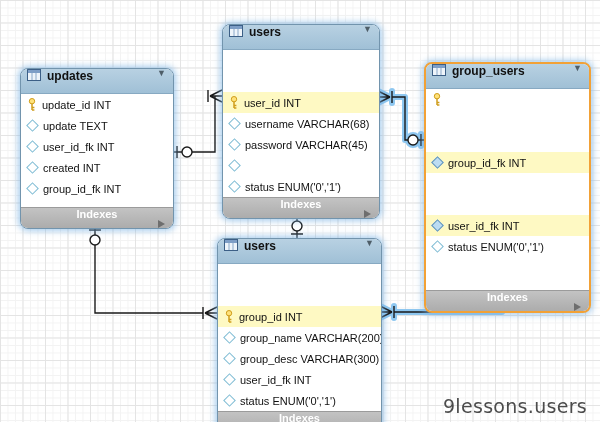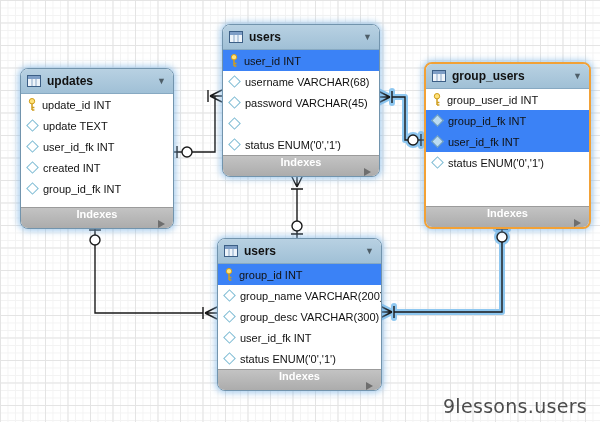--- a/index.html
+++ b/index.html
@@ -14,27 +14,27 @@
       linear-gradient(to bottom,#f3f3f3 1px,transparent 1px);
     background-size:22.5px 22.5px,22.5px 22.5px,7.5px 7.5px,7.5px 7.5px;
   }
   #rel-layer{position:absolute;left:0;top:0;z-index:1;}
   .tbl{
     position:absolute;background:#fff;border:1px solid #7294ad;border-radius:8px;
     box-shadow:0 0 6px 2px rgba(125,180,228,.65);z-index:2;overflow:hidden;
   }
   .tbl.selected{border:2px solid #f2a136;}
   .tbl-header{
-    height:24px;display:flex;align-items:center;gap:6px;padding:0 7px 0 6px;
+    height:24px;display:flex;align-items:flex-start;gap:6px;padding:0 7px 0 6px;
     background:linear-gradient(#b8d1e2,#a0c0d6);border-bottom:1px solid #87a9c2;
     font-weight:bold;font-size:12px;color:#111;
   }
   .tri{margin-left:auto;font-size:9px;color:#4e5e68;line-height:1;}
   .col-row{height:21px;display:flex;align-items:center;gap:5px;padding:0 6px;font-size:11px;color:#111;white-space:nowrap;}
-  .col-row.hl{background:#3b82f6;}
+  .col-row.hl{background:#fef9c3;margin-top:42px;}
   .dia{width:7px;height:7px;border:1px solid #7fbcd4;background:#fff;transform:rotate(45deg);flex:0 0 auto;margin:0 1px;}
   .dia.fk{background:#bcdcf2;border-color:#5f93b8;}
   .keyicon{flex:0 0 auto;}
   .spacer-sm{height:8px;}
   .spacer-lg{height:33px;}
   .tbl-footer{
     height:20px;display:flex;align-items:center;padding:0 8px;
     background:linear-gradient(#c3c3c3,#acacac);border-top:1px solid #9b9b9b;
     color:#fff;font-weight:bold;font-size:11px;flex-direction:column;
   }
@@ -177,21 +177,20 @@
         <line x1="9" y1="4" x2="9" y2="11" stroke="#8aa8c8"></line>
       </svg>
     <span>group_users</span>
     <span class="tri">▼</span>
   </div>
   <div class="col-row">
     <svg class="keyicon" width="10" height="13" viewBox="0 0 10 13">
         <circle cx="5" cy="3.2" r="2.7" fill="#ffe27a" stroke="#cf9d1c"></circle>
         <path d="M5 5.8 V12 M5 9.5 H7.4 M5 12 H7.4" stroke="#cf9d1c" stroke-width="1.5" fill="none"></path>
       </svg>
-    <span>group_user_id INT</span>
   </div>
   <div class="col-row hl">
       <span class="dia fk"></span>
       <span>group_id_fk INT</span>
     </div>
   <div class="col-row hl">
       <span class="dia fk"></span>
       <span>user_id_fk INT</span>
     </div>
   <div class="col-row">

